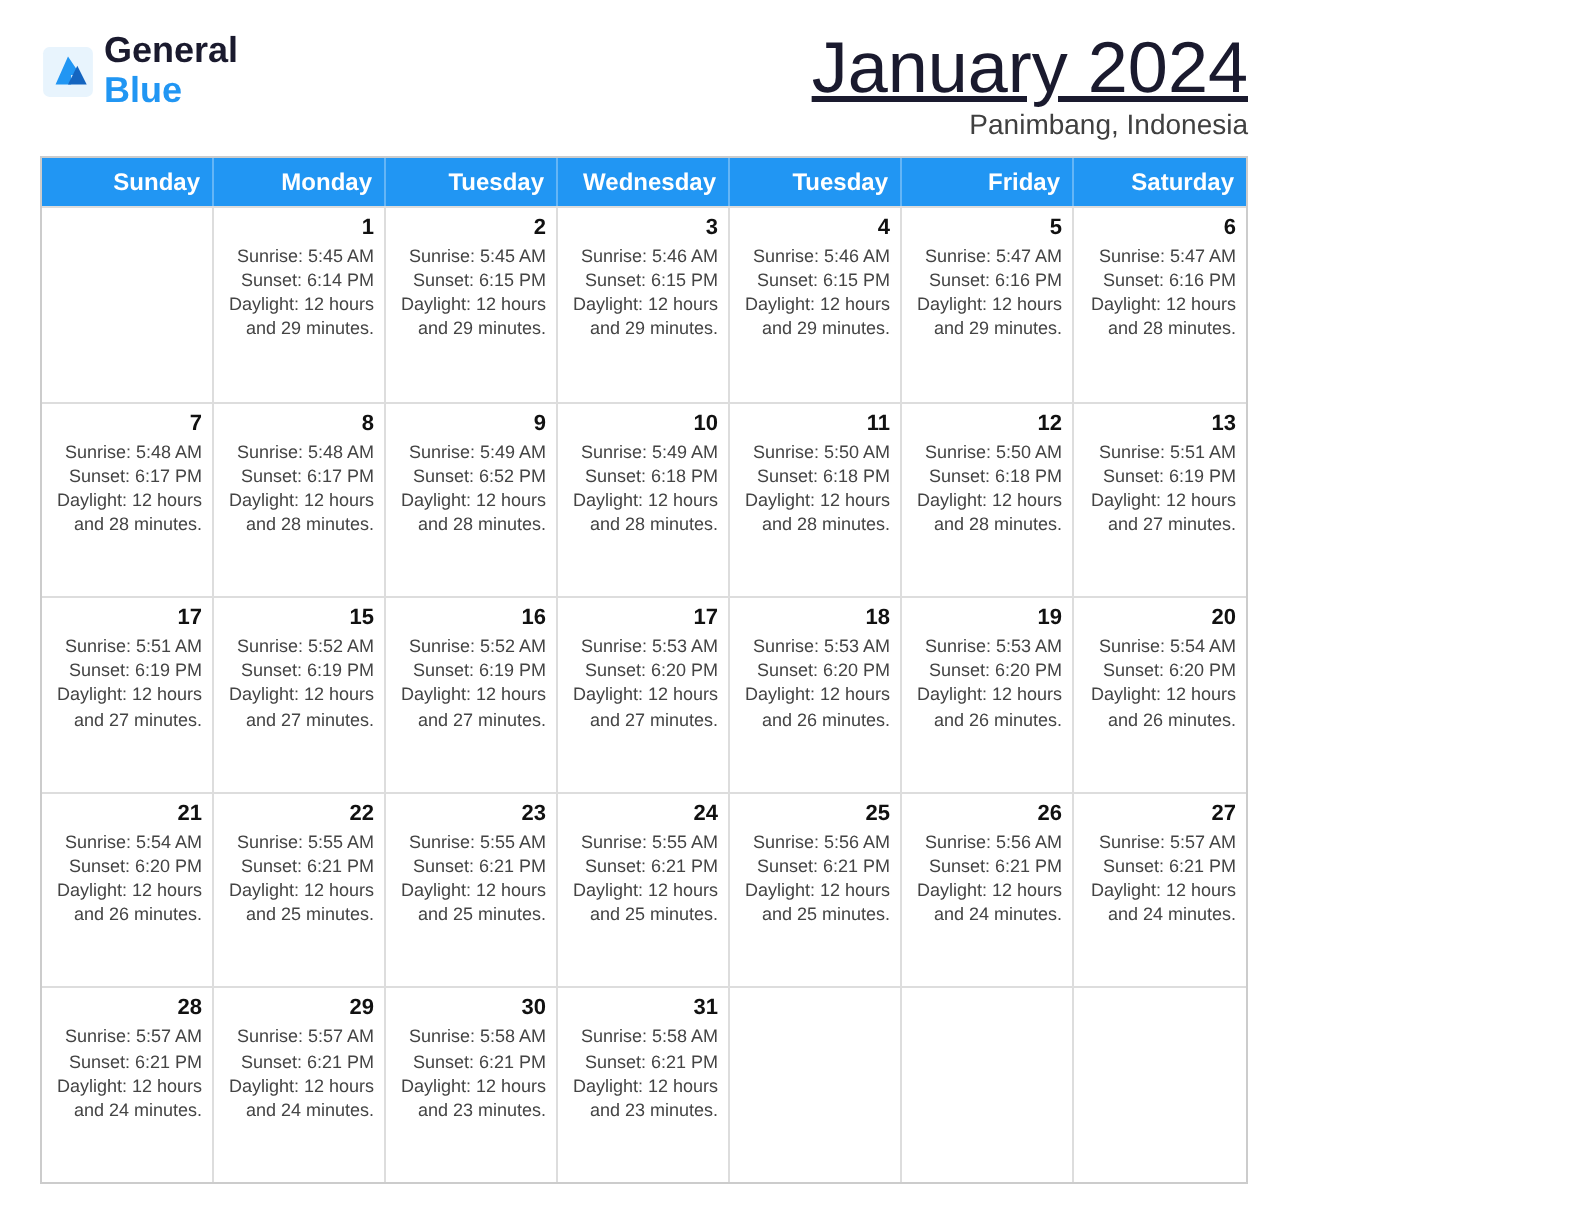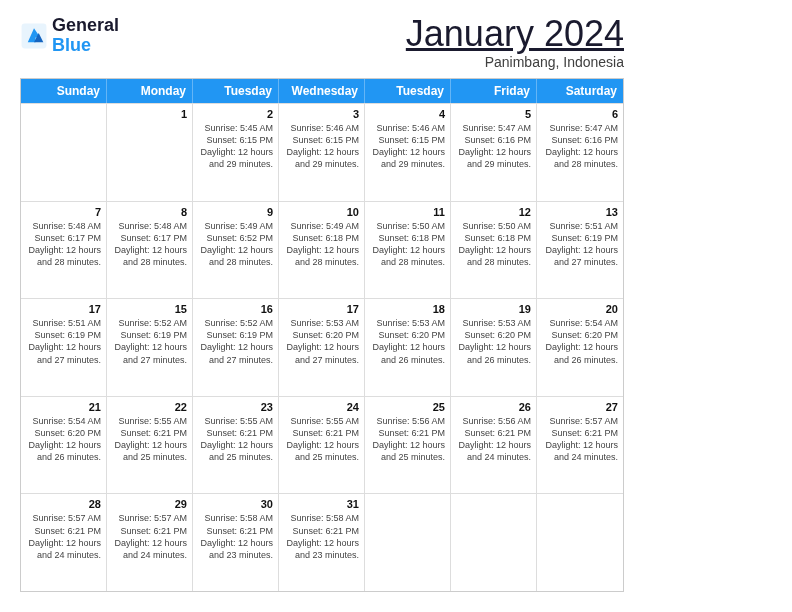--- a/index.html
+++ b/index.html
@@ -137,20 +137,24 @@
         <div class="cal-header-cell">Wednesday</div>
         <div class="cal-header-cell">Tuesday</div>
         <div class="cal-header-cell">Friday</div>
         <div class="cal-header-cell">Saturday</div>
       </div>
     <div class="cal-body">
     <div class="cal-row">
           <div class="cal-cell empty"></div>
           <div class="cal-cell">
             <span class="cell-day">1</span>
+            <div class="cell-info">Sunrise: 5:45 AM
+Sunset: 6:14 PM
+Daylight: 12 hours
+and 29 minutes.</div>
           </div>
           <div class="cal-cell">
             <span class="cell-day">2</span>
             <div class="cell-info">Sunrise: 5:45 AM
 Sunset: 6:15 PM
 Daylight: 12 hours
 and 29 minutes.</div>
           </div>
           <div class="cal-cell">
             <span class="cell-day">3</span>

